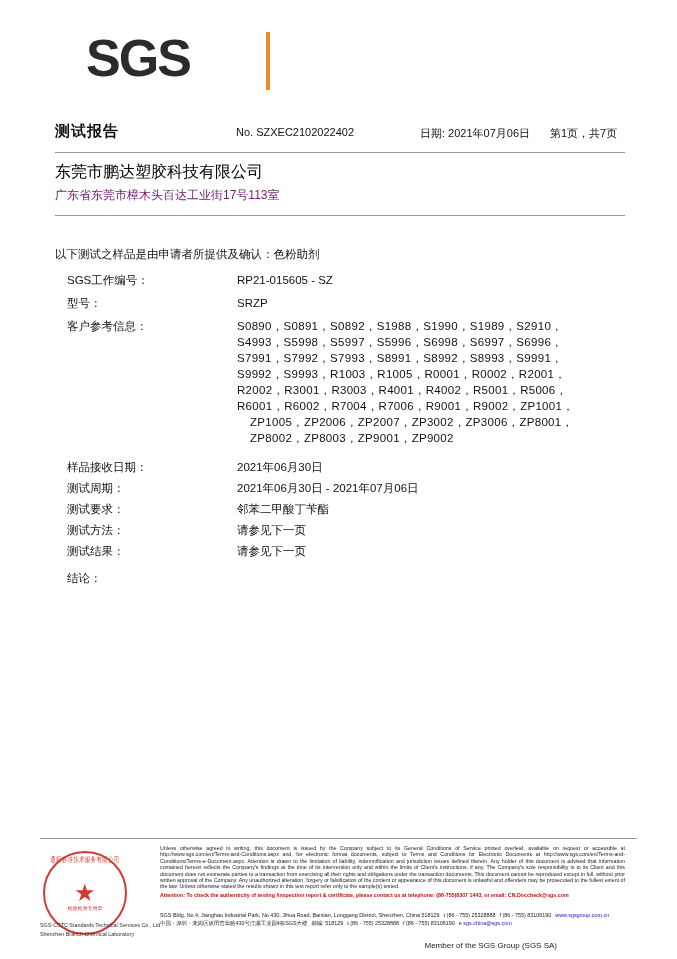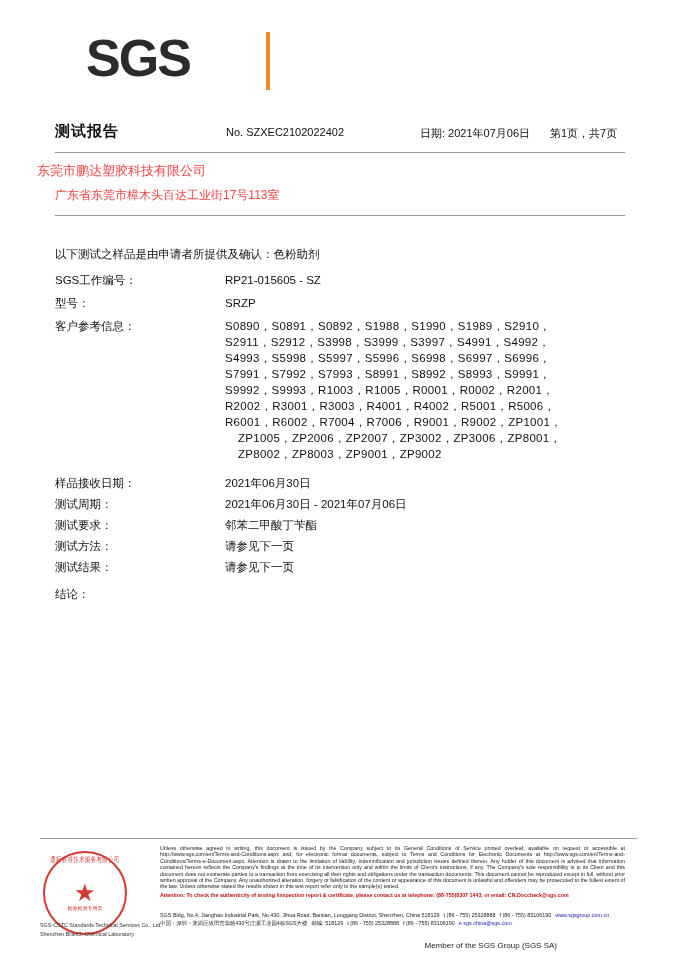--- a/index.html
+++ b/index.html
@@ -57,21 +57,21 @@
     position: absolute;
     left: 0;
     top: 0;
     font-size: 15px;
     font-weight: bold;
     color: #111;
     letter-spacing: 1px;
   }
   .report-no {
     position: absolute;
-    left: 171px;
+    left: 181px;
     top: 4px;
     font-size: 11px;
     color: #111;
   }
   .report-date {
     position: absolute;
     left: 365px;
     top: 4px;
     font-size: 11px;
     color: #111;
@@ -87,31 +87,31 @@
     position: absolute;
     left: 55px;
     top: 152px;
     width: 570px;
     height: 1px;
     background: #9a9a9a;
   }
   
   .company-name {
     position: absolute;
-    left: 37px;
+    left: 55px;
     top: 162px;
-    font-size: 13px;
-    color: #ef4444;
+    font-size: 16px;
+    color: #000000;
   }
   .company-addr {
     position: absolute;
     left: 55px;
     top: 187px;
     font-size: 12px;
-    color: #ef4444;
+    color: #701a75;
   }
   .hr-mid {
     position: absolute;
     left: 55px;
     top: 215px;
     width: 570px;
     height: 1px;
     background: #9a9a9a;
   }
   
@@ -126,20 +126,21 @@
   .details {
     position: absolute;
     left: 55px;
     top: 272px;
     width: 575px;
   }
   .row {
     display: flex;
     align-items: flex-start;
     margin-bottom: 7px;
+    margin-left: 12px;
   }
   .row .lab {
     width: 170px;
     flex: 0 0 170px;
     font-size: 11.5px;
     color: #111;
     line-height: 16px;
   }
   .row .val {
     flex: 1;
@@ -310,21 +311,20 @@
 
     <div class="row">
       <div class="lab">型号：</div>
       <div class="val">SRZP</div>
     </div>
 
     <div class="row">
       <div class="lab">客户参考信息：</div>
       <div class="val ref-list">
         <div class="ref-line">S0890，S0891，S0892，S1988，S1990，S1989，S2910，</div>
-        <div class="ref-line">S2911，S2912，S3998，S3999，S3997，S4991，S4992，</div>
         <div class="ref-line">S4993，S5998，S5997，S5996，S6998，S6997，S6996，</div>
         <div class="ref-line">S7991，S7992，S7993，S8991，S8992，S8993，S9991，</div>
         <div class="ref-line">S9992，S9993，R1003，R1005，R0001，R0002，R2001，</div>
         <div class="ref-line">R2002，R3001，R3003，R4001，R4002，R5001，R5006，</div>
         <div class="ref-line">R6001，R6002，R7004，R7006，R9001，R9002，ZP1001，</div>
         <div class="ref-line indent">ZP1005，ZP2006，ZP2007，ZP3002，ZP3006，ZP8001，</div>
         <div class="ref-line indent">ZP8002，ZP8003，ZP9001，ZP9002</div>
       </div>
     </div>
 

